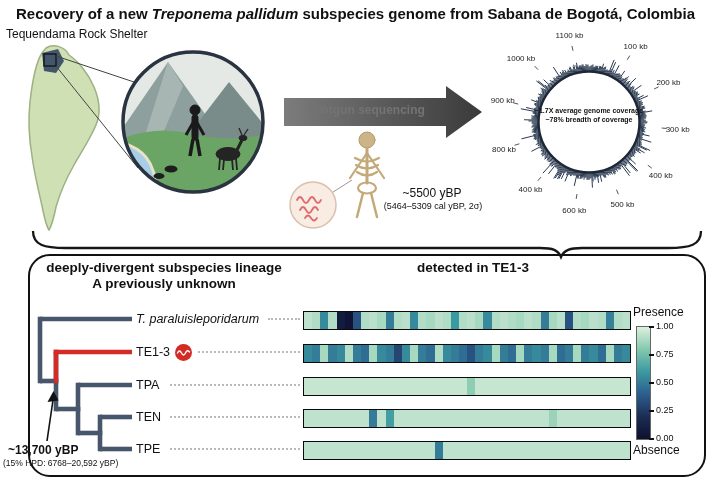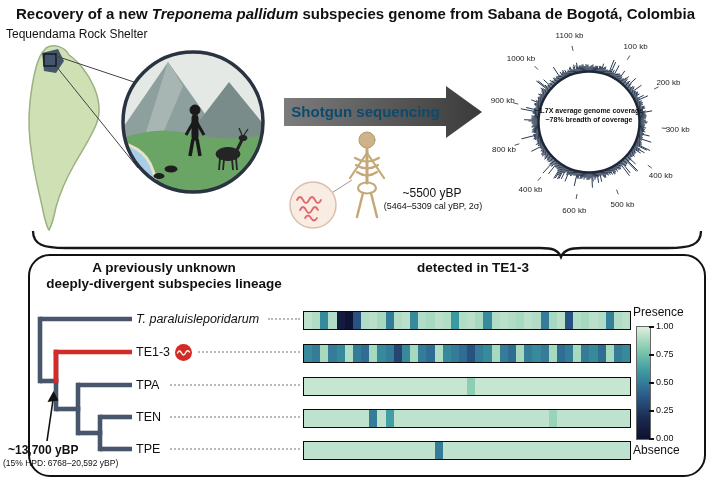--- a/index.html
+++ b/index.html
@@ -12,21 +12,21 @@
   .panel{left:28px;top:254px;width:674px;height:219px;border:2.5px solid #111;border-radius:22px;background:#fff}
   .heading{font-size:13.5px;font-weight:bold;line-height:16px}
   .taxon{left:136px;height:16px;line-height:16px;font-size:12.5px;white-space:nowrap}
   .leader{border-top:2px dotted #b9b9b9;height:0}
   .hm-row{left:303px;width:326px;height:17px;display:flex;border:1px solid #0a0a0a;overflow:hidden;background:#fff}
   .hm-cell{flex:1}
   .gtick{position:absolute;transform:translate(-50%,-50%);font-size:8px;white-space:nowrap;color:#1c1c1c}
   .lg-lab{left:656px;font-size:9px}
   .lg-tickmark{left:649px;width:5px;height:1.5px;background:#111}
   .legend-word{left:633px;font-size:12px}
-  .arrow-label{color:#0c4a6e;font-size:15px;font-weight:bold}
+  .arrow-label{color:#737373;font-size:12px;font-weight:bold}
   .genome-center{width:130px;text-align:center}
   .genome-center .t{font-size:13px;font-weight:bold;margin-bottom:2px}
   .genome-center .s{font-size:7px;font-weight:bold;line-height:9px}
 </style>
 </head>
 <body>
 
 <div class="abs figure-title ctr"><span>Recovery of a new </span><i>Treponema pallidum</i><span> subspecies genome from Sabana de Bogotá, Colombia</span></div>
 
 <div class="abs site-label">Tequendama Rock Shelter</div>
@@ -539,22 +539,22 @@
       <div class="gtick" style="left: 37px; top: 41.2064px;">1000 kb</div>
       <div class="gtick" style="left: 85.5374px; top: 18.1541px;">1100 kb</div>
     </div>
   <div class="abs genome-center" style="left:40px;top:89px">
     <div class="s">~1.7X average genome coverage</div>
     <div class="s">~78% breadth of coverage</div>
   </div>
 </div>
 
 <div class="abs heading ctr" style="left:36px;top:260px;width:256px">
+  <div>deeply-divergent subspecies lineage</div>
   <div>A previously unknown</div>
-  <div>deeply-divergent subspecies lineage</div>
 </div>
 <div class="abs heading ctr" style="left:298px;top:260px;width:350px">
   <div>detected in TE1-3</div>
 </div>
 
 <div class="abs taxon" style="top:311px;font-style:italic">T. paraluisleporidarum</div>
 <div class="abs taxon" style="top:344px">TE1-3</div>
 <svg class="abs" style="left:174px;top:343px" width="19" height="19">
   <circle cx="9.5" cy="9.5" r="8.5" fill="#d32b25"></circle>
   <path d="M3.5,10 q2,-4 4,0 t4,0 t4,-1" fill="none" stroke="#fff" stroke-width="1.4" stroke-linecap="round"></path>

